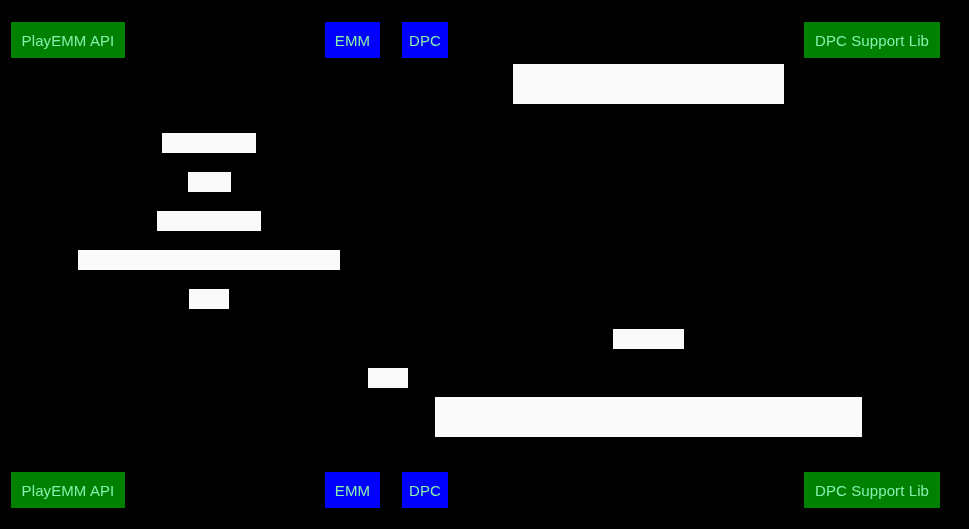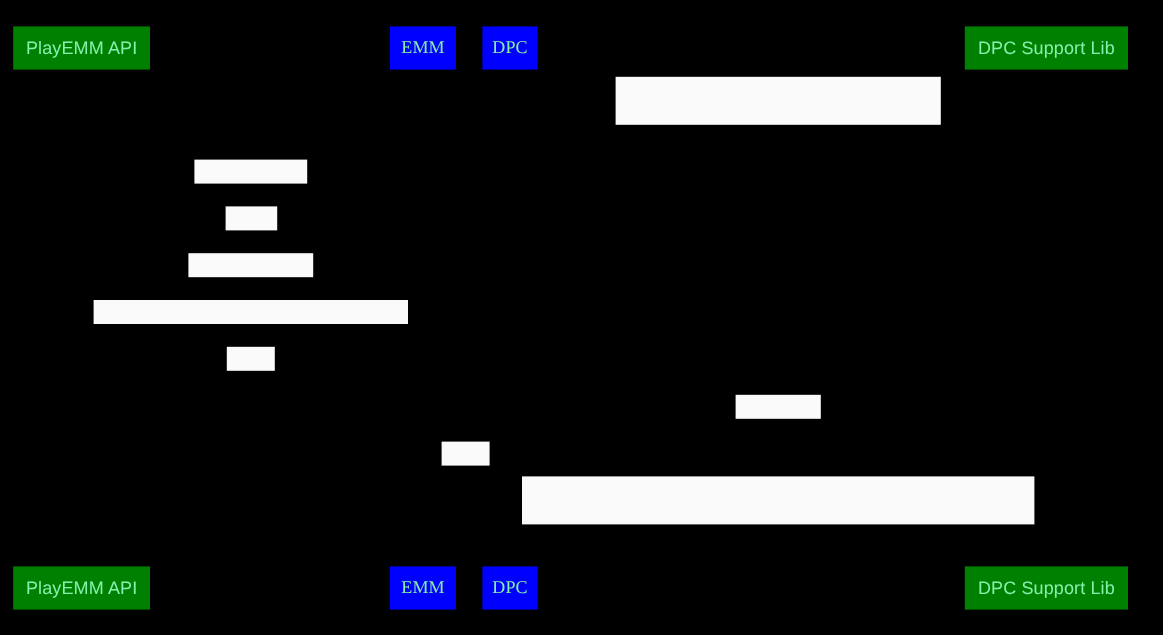--- a/index.html
+++ b/index.html
@@ -22,21 +22,21 @@
     align-items: center;
     justify-content: center;
     color: #86efac;
     font-size: 15px;
     line-height: 1;
     white-space: nowrap;
     box-sizing: border-box;
     letter-spacing: 0.1px;
   }
   .participant.green { background: #008000; }
-  .participant.blue  { background: #0000ff; font-family: Liberation Serif, serif; }
+  .participant.blue  { background: #0000ff; }
 
   .msg-label {
     position: absolute;
     background: #fafafa;
     color: #000000;
     font-size: 15px;
     line-height: 20px;
     white-space: pre;
     text-align: center;
     box-sizing: border-box;

